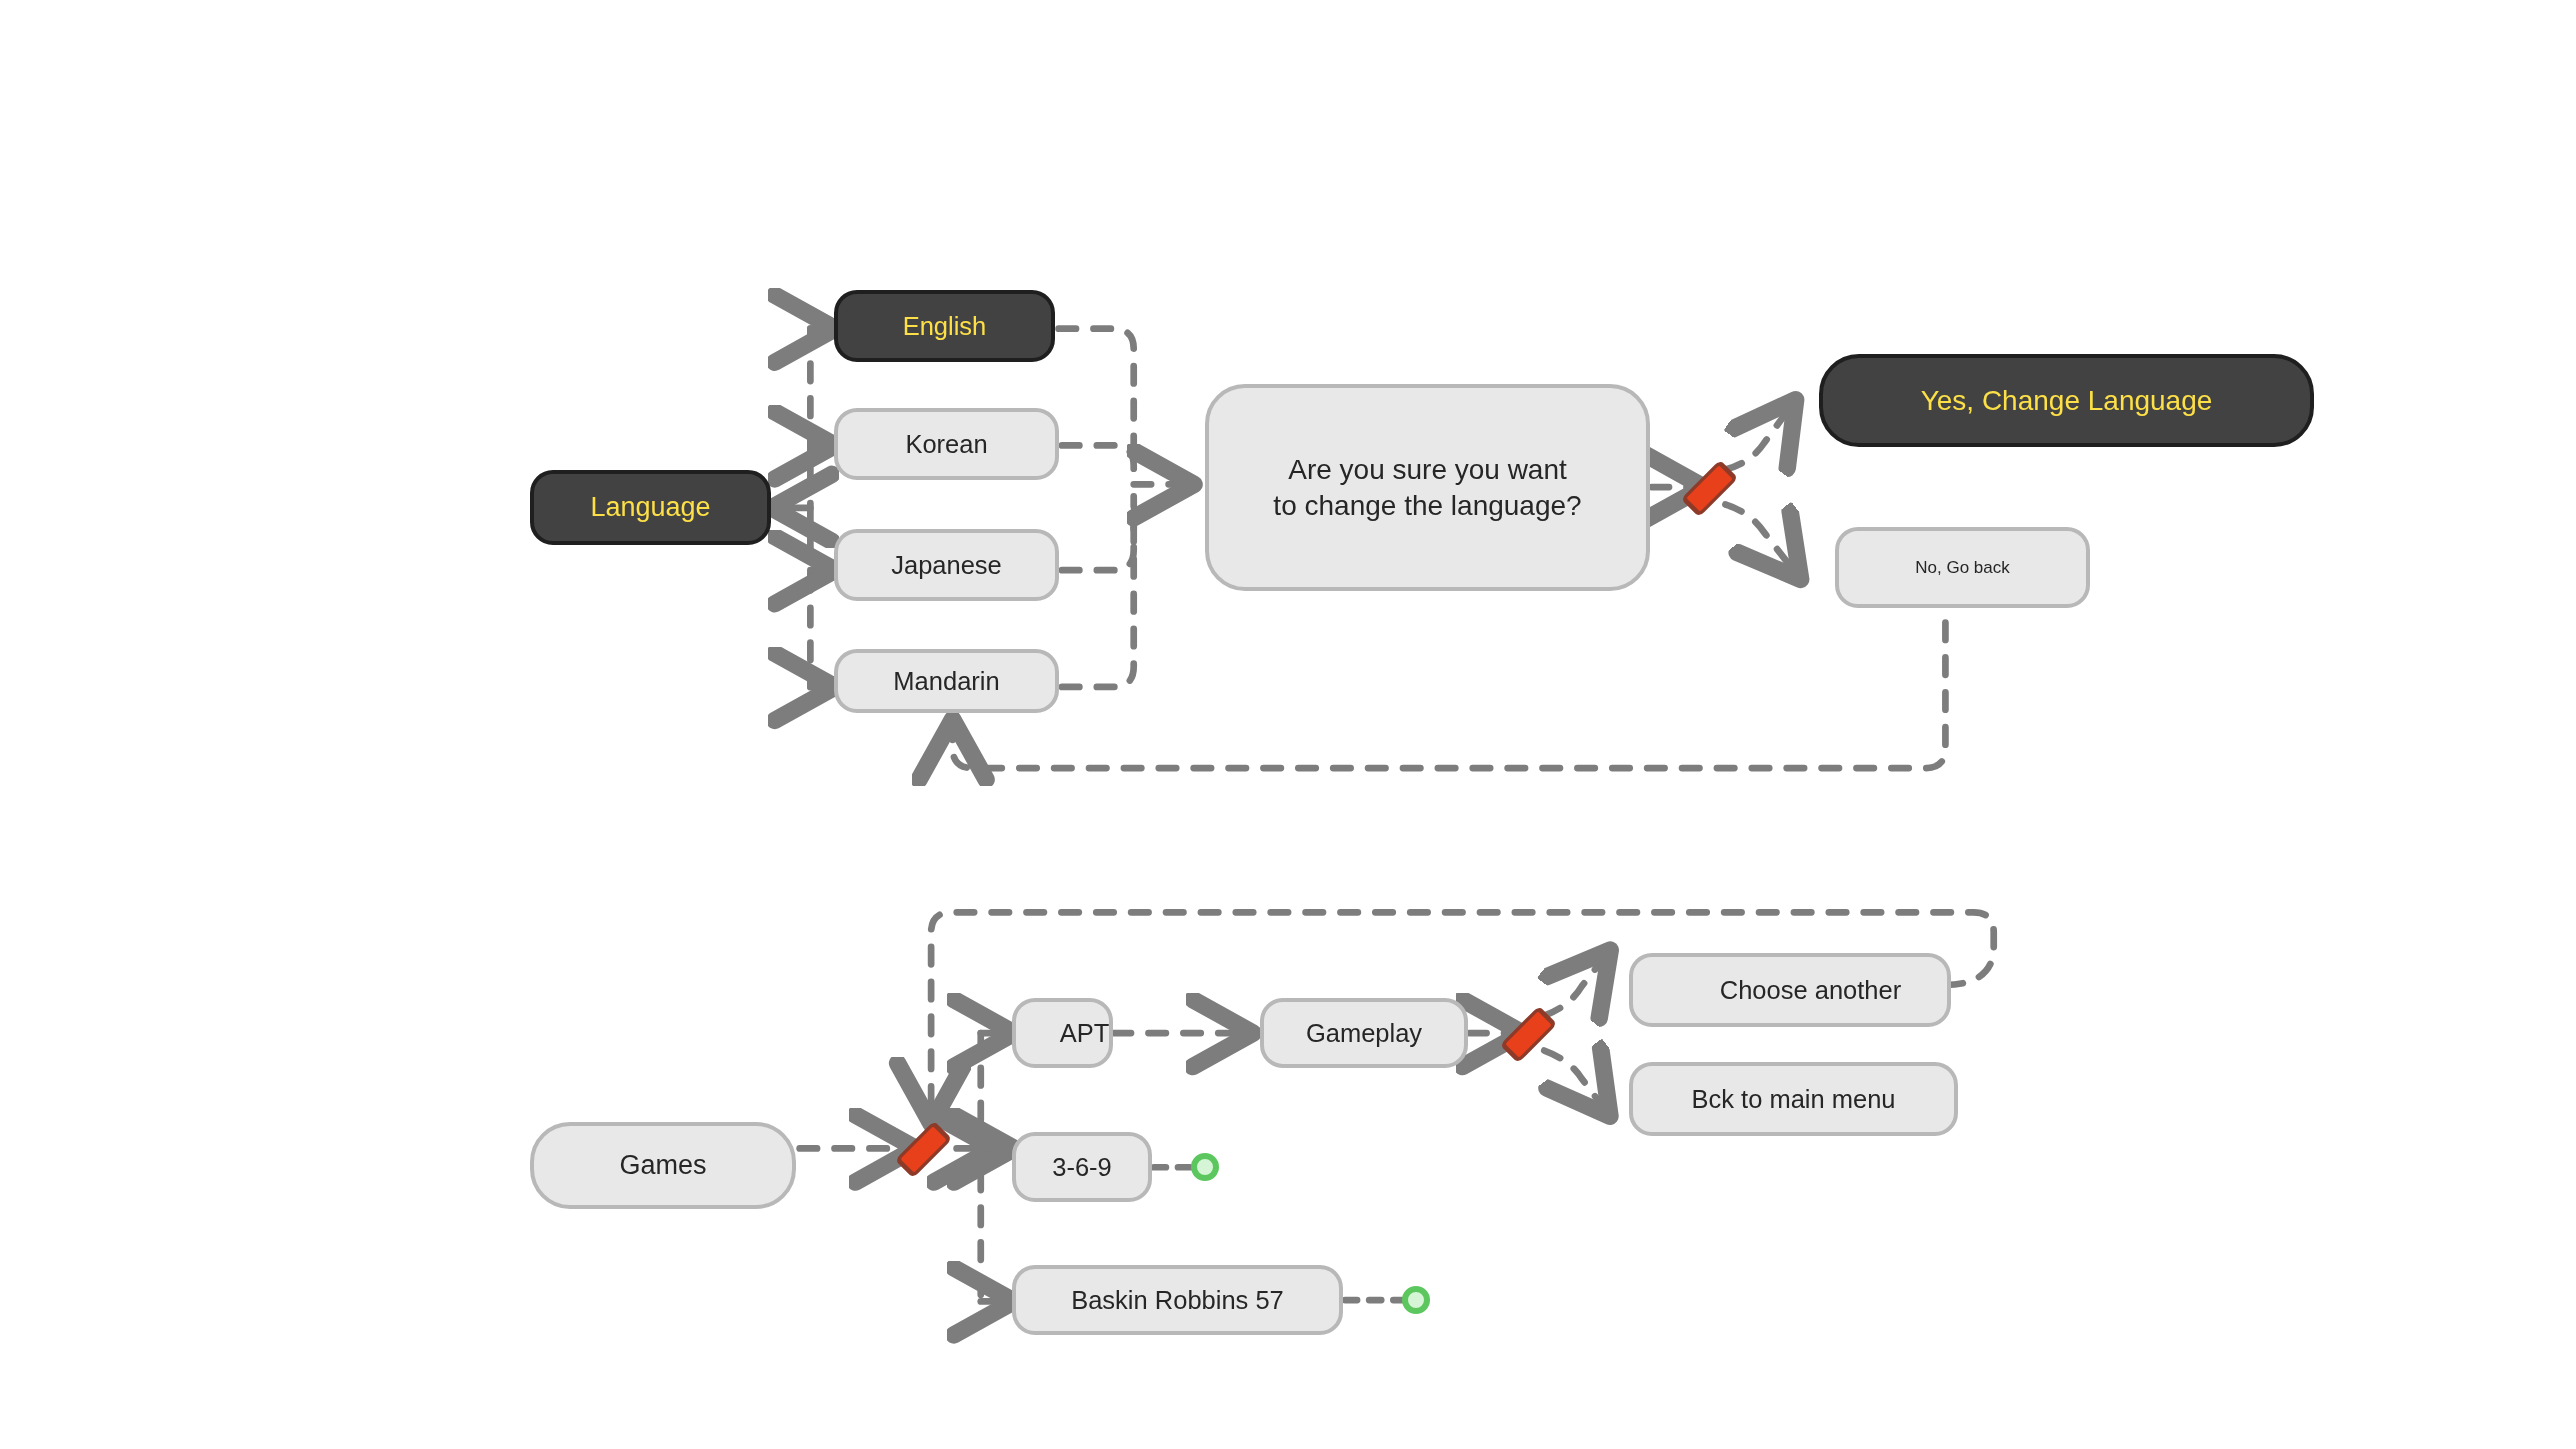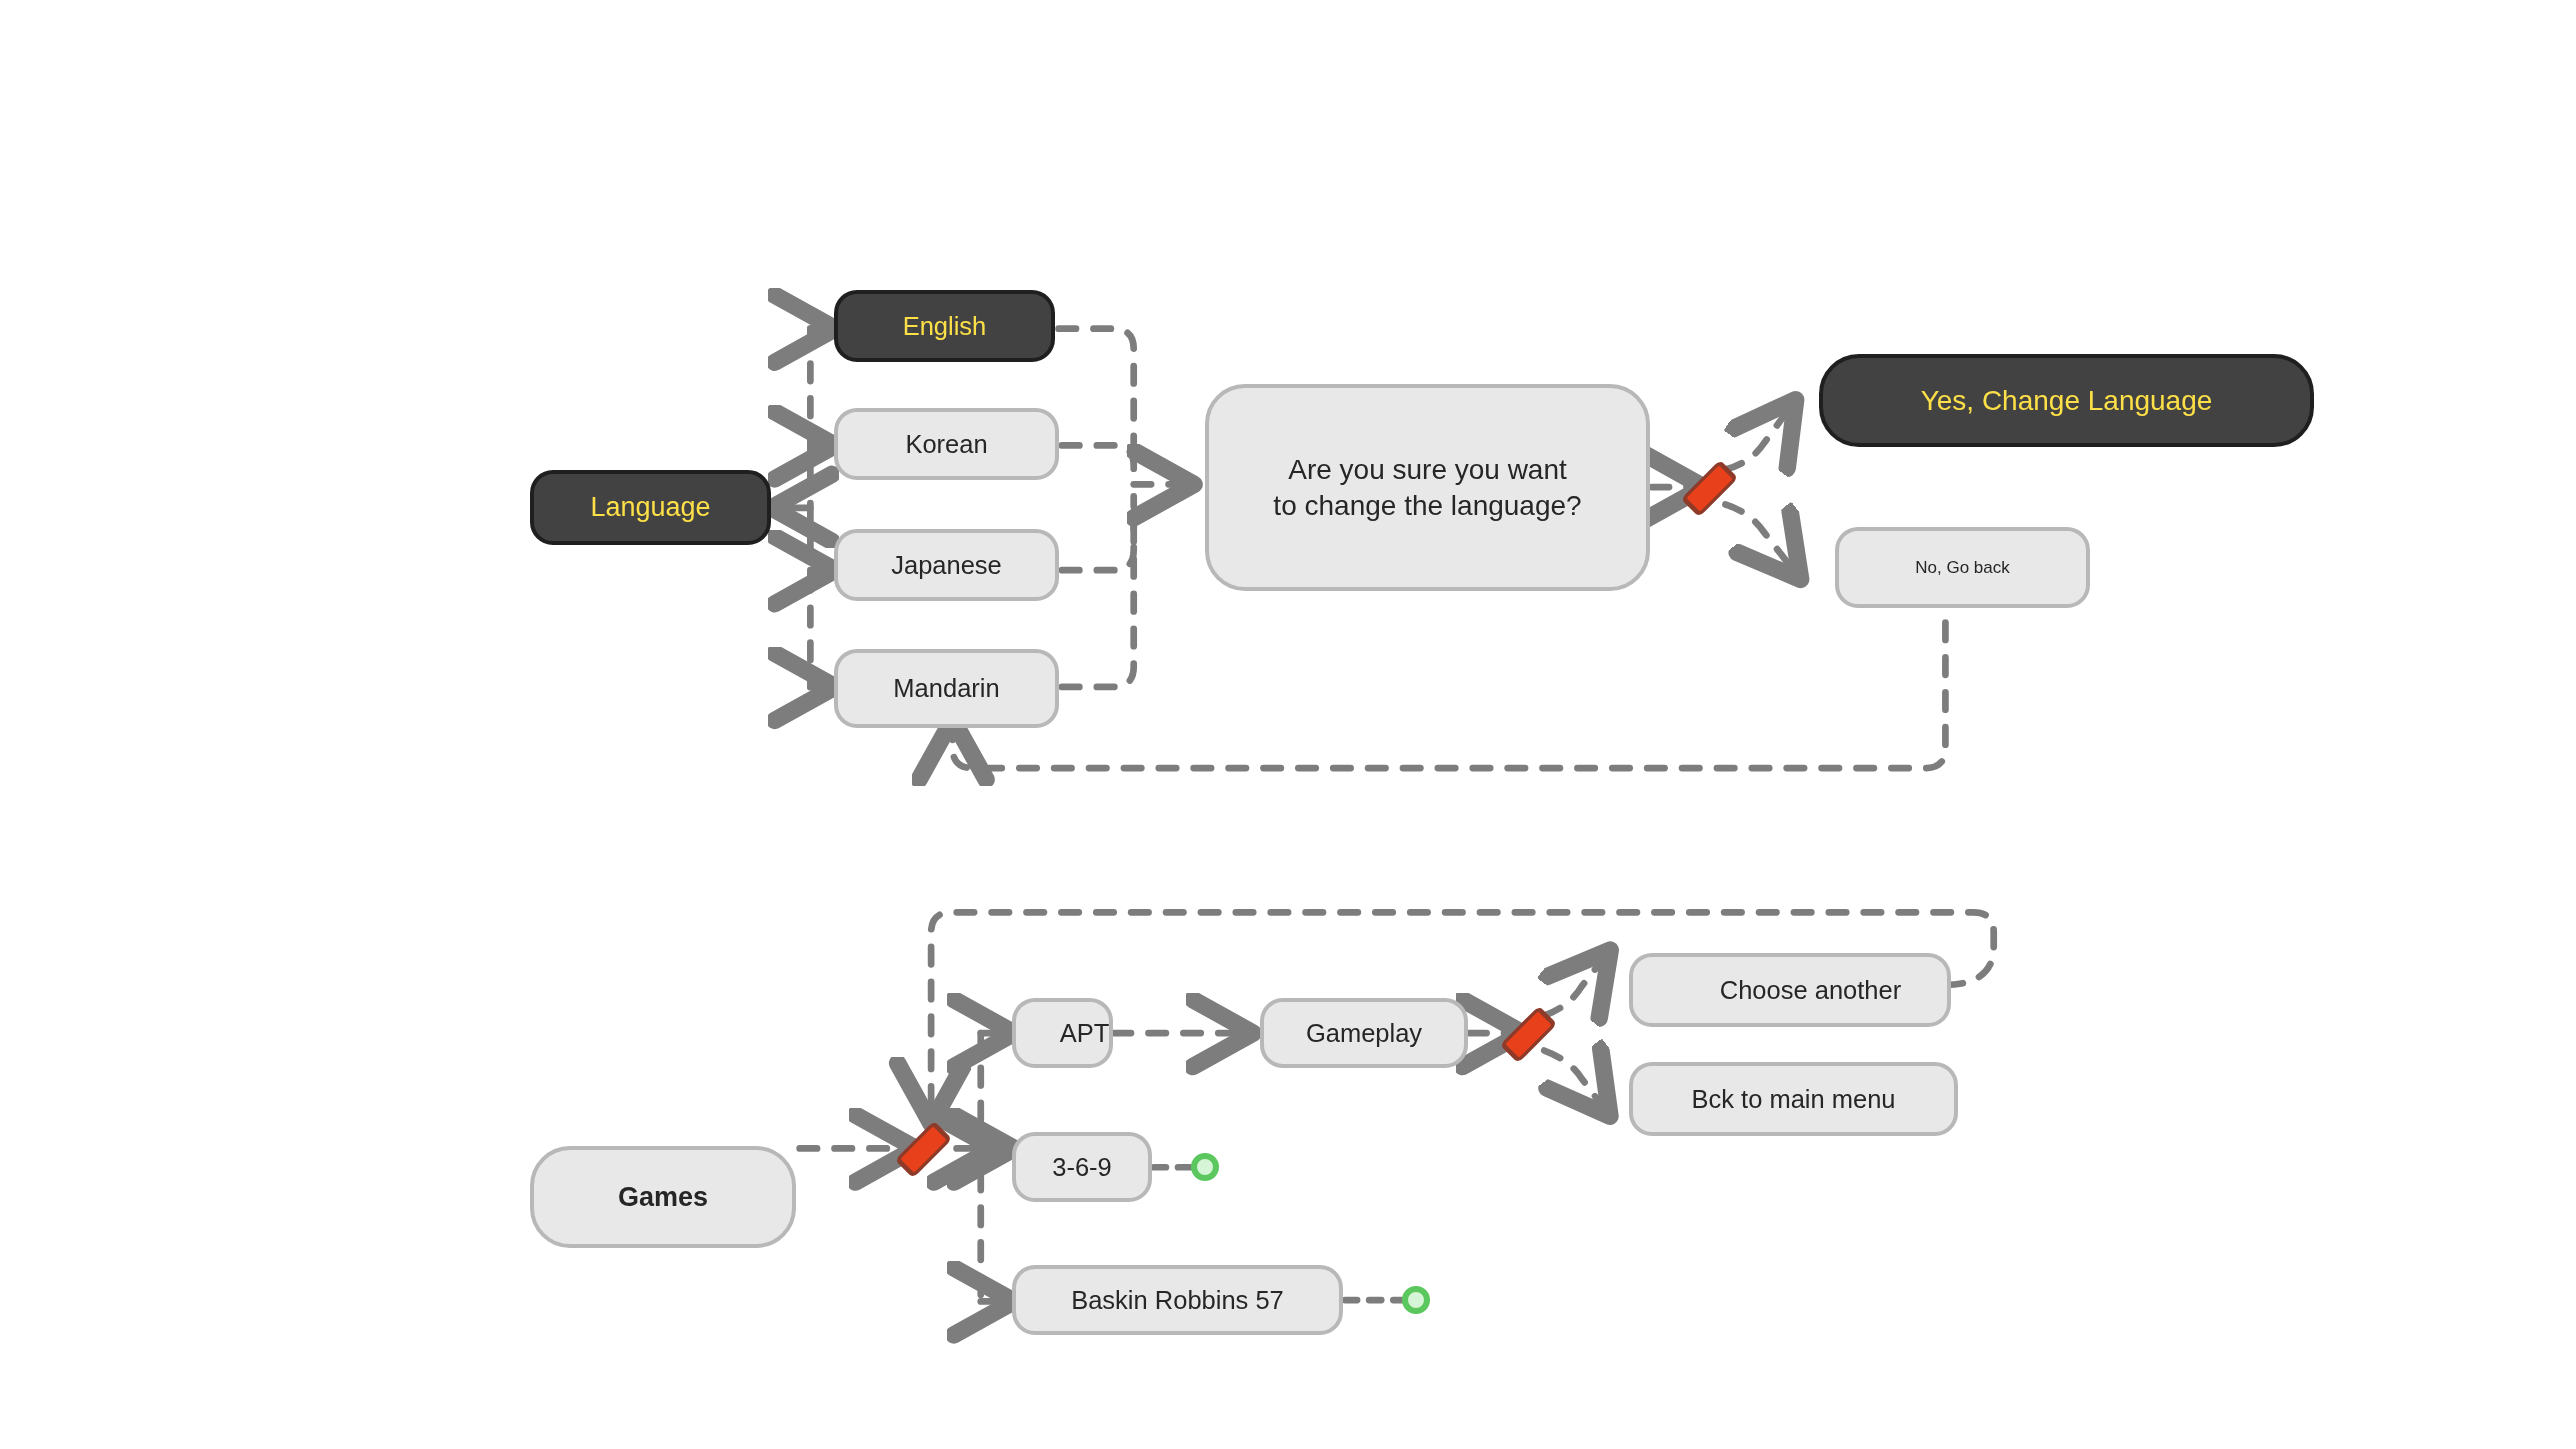--- a/index.html
+++ b/index.html
@@ -122,32 +122,32 @@
   </svg>
 
   <div class="node dark" style="left:530px;top:470px;width:241px;height:75px;font-size:27px;">Language</div>
 
   <div class="node dark" style="left:834px;top:290px;width:221px;height:72px;font-size:25.5px;">English</div>
 
   <div class="node light" style="left:834px;top:529px;width:225px;height:72px;font-size:25.5px;">Japanese</div>
 
   <div class="node light" style="left:834px;top:408px;width:225px;height:72px;font-size:25.5px;">Korean</div>
 
-  <div class="node light" style="left:834px;top:649px;width:225px;height:79px;font-size:25.5px;">Mandarin</div>
+  <div class="node light" style="left:834px;top:649px;width:225px;height:64px;font-size:25.5px;">Mandarin</div>
 
   <div class="node light big" style="left:1205px;top:384px;width:445px;height:207px;font-size:28px;">Are you sure you want
 to change the language?</div>
 
   <div class="diamond" style="left:1694px;top:465px;"></div>
 
   <div class="node dark big" style="left:1819px;top:354px;width:495px;height:93px;font-size:28px;">Yes, Change Language</div>
 
   <div class="node light" style="left:1835px;top:515px;width:255px;height:81px;font-size:17px;margin-top:12px;">No, Go back</div>
 
-  <div class="node light big" style="left:530px;top:1146px;width:266px;height:102px;font-size:27px;font-weight:bold;">Games</div>
+  <div class="node light big" style="left:530px;top:1122px;width:266px;height:87px;font-size:27px;">Games</div>
 
   <div class="diamond" style="left:908px;top:1126px;"></div>
 
   <div class="node light" style="left:1012px;top:998px;width:101px;height:70px;font-size:25.5px;padding-left:44px;">APT</div>
 
   <div class="node light" style="left:1012px;top:1132px;width:140px;height:70px;font-size:25.5px;">3-6-9</div>
 
   <div class="node light" style="left:1012px;top:1265px;width:331px;height:70px;font-size:25.5px;">Baskin Robbins 57</div>
 
   <div class="node light" style="left:1260px;top:998px;width:208px;height:70px;font-size:25.5px;">Gameplay</div>

